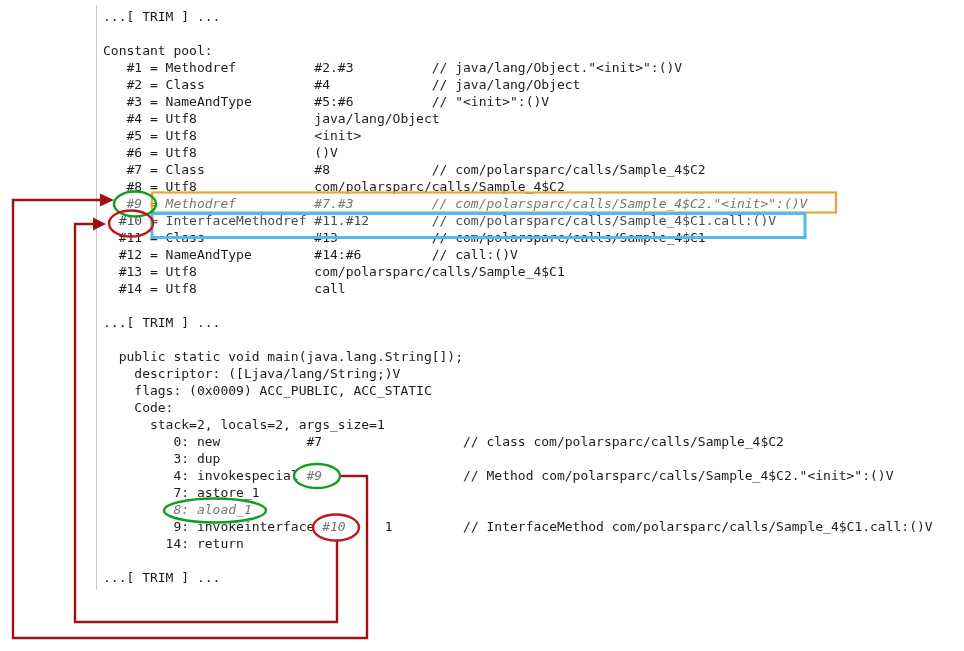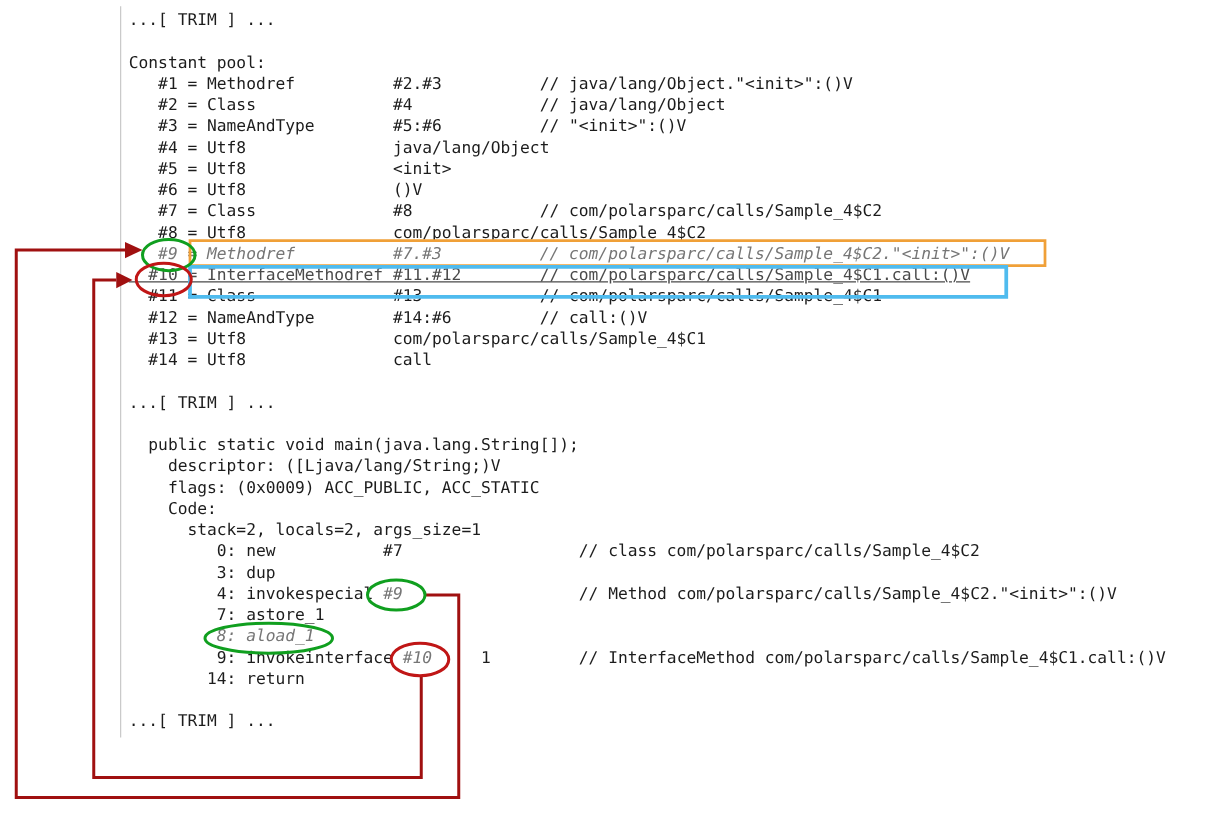--- a/index.html
+++ b/index.html
@@ -24,21 +24,21 @@
     left: 103px;
     top: 8px;
     font-size: 13px;
     line-height: 17px;
     color: var(--text, #1c1c1c);
     white-space: pre;
   }
   .code .line { height: 17px; }
   .s-n { color: var(--text, #1c1c1c); }
   .s-g { color: var(--faded, #767676); font-style: italic; }
-  .s-d { color: var(--faded_dark, #4a4a4a); text-decoration: underline; }
+  .s-d { color: var(--faded_dark, #4a4a4a); }
   .overlay {
     position: absolute;
     left: 0; top: 0;
     width: 964px; height: 651px;
     pointer-events: none;
   }
   .ann-orange { stroke: var(--highlight_orange, #f0a038); fill: none; stroke-width: 2.2; }
   .ann-cyan   { stroke: var(--highlight_cyan, #4fbbee);  fill: none; stroke-width: 3; }
   .ann-green  { stroke: var(--circle_green, #109f1f);    fill: none; stroke-width: 2.4; }
   .ann-red    { stroke: var(--circle_red, #c01616);      fill: none; stroke-width: 2.4; }

